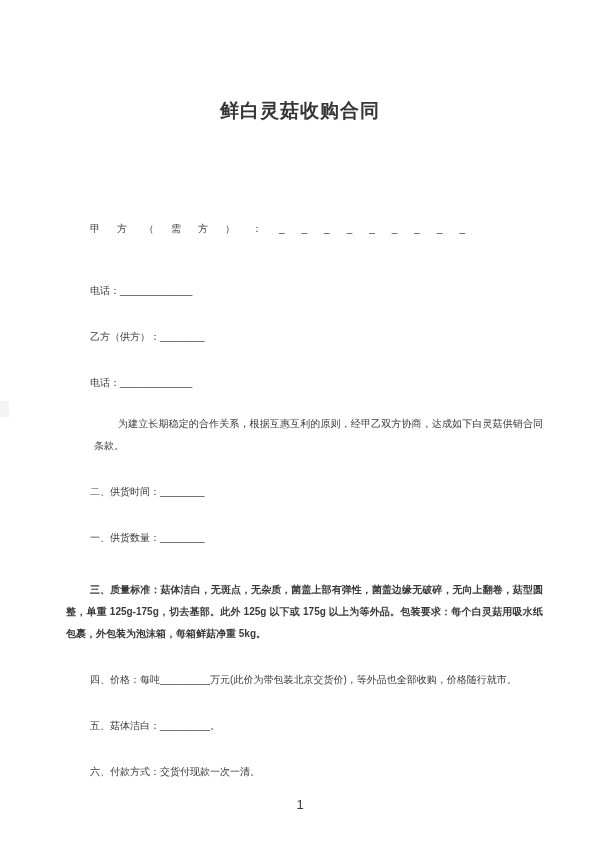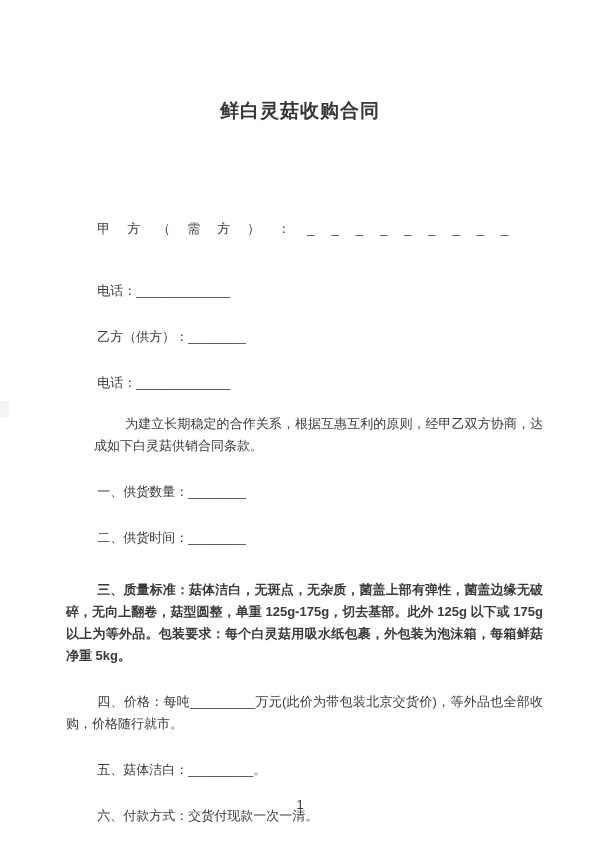--- a/index.html
+++ b/index.html
@@ -16,21 +16,21 @@
     padding-top:97px;
     text-align:center;
     font-size:19px;
     line-height:28px;
     font-weight:700;
     letter-spacing:1px;
     color:#363636;
   }
   .content {
     padding:0 57px 0 66px;
-    font-size:13px;
+    font-size:10px;
     line-height:22px;
     text-align:justify;
   }
   .line { margin-top:24px; text-indent:2.4em; }
   .party-a { margin-top:93px; }
   .spread { letter-spacing:17px; }
   .phone-a { margin-top:40px; }
   .intro { margin-top:19px;margin-left:28px; }
   .clause-3 { margin-top:30px;font-weight:bold; }
   .blank { letter-spacing:0; white-space:nowrap; }
@@ -58,23 +58,23 @@
     <p class="line party-a"><span class="spread">甲方（需方）：</span><span class="spread">_________</span></p>
 
     <p class="line phone-a"><span>电话：</span><span class="blank">_____________</span></p>
 
     <p class="line"><span>乙方（供方）：</span><span class="blank">________</span></p>
 
     <p class="line"><span>电话：</span><span class="blank">_____________</span></p>
 
     <p class="line intro">为建立长期稳定的合作关系，根据互惠互利的原则，经甲乙双方协商，达成如下白灵菇供销合同条款。</p>
 
+    <p class="line"><span>二、供货时间：</span><span class="blank">________</span><span></span></p>
+
     <p class="line"><span>一、供货数量：</span><span class="blank">________</span><span></span></p>
-
-    <p class="line"><span>二、供货时间：</span><span class="blank">________</span><span></span></p>
 
     <p class="line clause-3"><span>三、质量标准：菇体洁白，无斑点，无杂质，菌盖上部有弹性，菌盖边缘无破碎，无向上翻卷，菇型圆整，单重 125g-175g，切去基部。此外 125g 以下或 175g 以上为等外品。包装要求：每个白灵菇用吸水纸包裹，外包装为泡沫箱，每箱鲜菇净重 5kg。</span><span class="blank"></span><span></span></p>
 
     <p class="line"><span>四、价格：每吨</span><span class="blank">_________</span><span>万元(此价为带包装北京交货价)，等外品也全部收购，价格随行就市。</span></p>
 
     <p class="line"><span>五、菇体洁白：</span><span class="blank">_________</span><span>。</span></p>
 
     <p class="line"><span>六、付款方式：交货付现款一次一清。</span><span class="blank"></span><span></span></p>
 
   </div>

